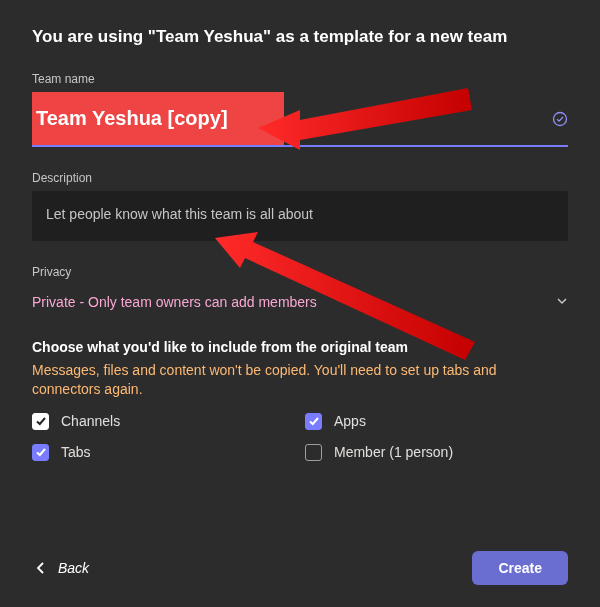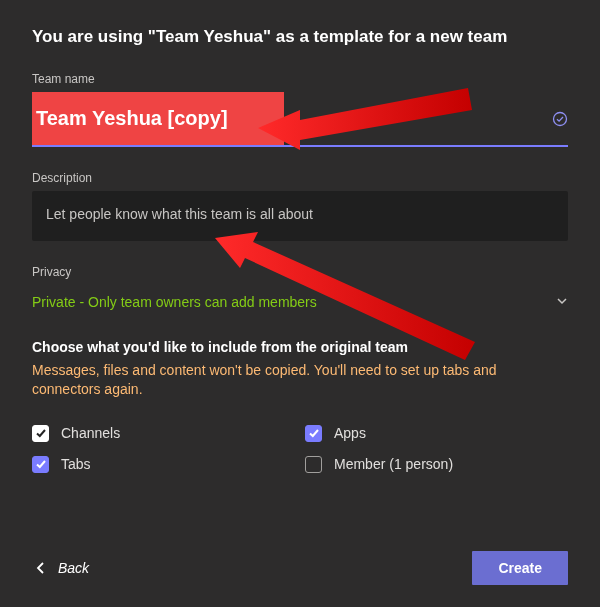--- a/index.html
+++ b/index.html
@@ -86,40 +86,40 @@
   .privacy-row {
     margin-top: 10px;
     display: flex;
     justify-content: space-between;
     align-items: center;
     cursor: pointer;
     padding: 4px 0;
   }
   .privacy-value {
     font-size: 14px;
-    color: #84cc16;
+    color: #f9a8d4;
   }
   .chev {
     color: #c8c6c4;
   }
   .chev svg { width: 12px; height: 12px; }
   .subhead {
     font-size: 14px;
     font-weight: 700;
     margin-top: 24px;
     color: #fff;
   }
   .subdesc {
     font-size: 14px;
     color: #fdba74;
     margin-top: 6px;
     line-height: 1.35;
   }
   .check-grid {
-    margin-top: 26px;
+    margin-top: 14px;
     display: grid;
     grid-template-columns: 1fr 1fr;
     row-gap: 14px;
     column-gap: 10px;
   }
   .check-item {
     display: flex;
     align-items: center;
     gap: 12px;
   }
@@ -159,21 +159,21 @@
     padding: 6px 4px;
     font-style: italic;
   }
   .back-btn svg { width: 10px; height: 12px; }
   .create-btn {
     background: #6b6ed1;
     color: #fff;
     font-weight: 600;
     font-size: 14px;
     border: none;
-    border-radius: 1px;
+    border-radius: 6px;
     padding: 9px 26px;
     cursor: pointer;
   }
   .arrow-overlay {
     position: absolute;
     top: 0; left: 0;
     width: 600px; height: 607px;
     pointer-events: none;
   }
 </style>

